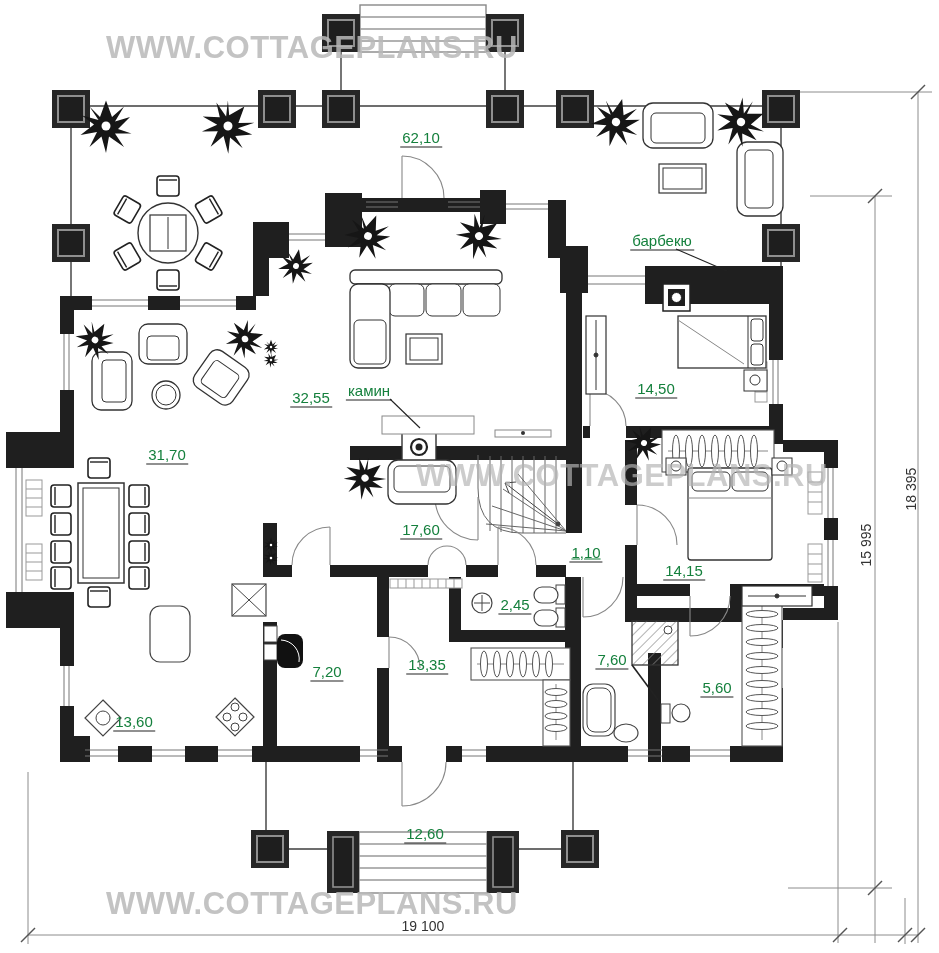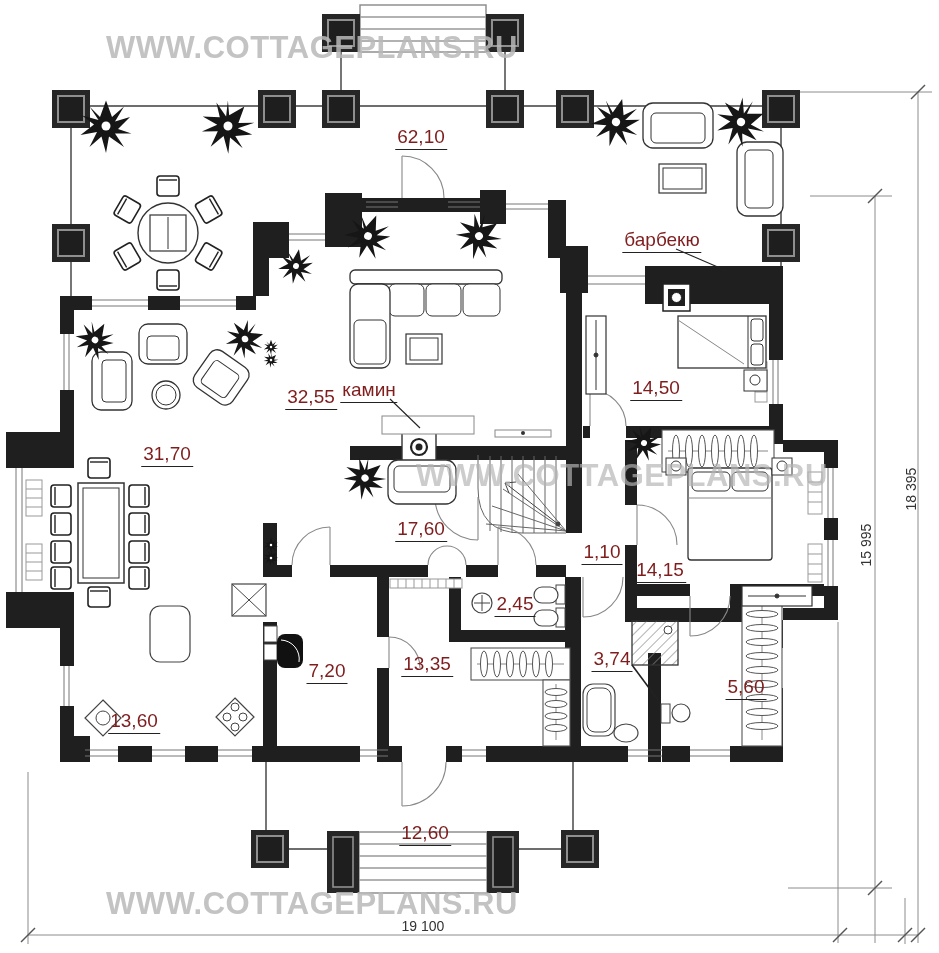--- a/index.html
+++ b/index.html
@@ -2,21 +2,21 @@
 <html><head>
 <meta charset="utf-8">
 <style>
   html,body{margin:0;padding:0;background:#fff;}
   .stage{position:relative;width:939px;height:953px;background:#fff;overflow:hidden;
          font-family:"Liberation Sans",sans-serif;padding-left:8px;}
   .stage svg{position:absolute;left:0;top:0;}
   .wm{position:absolute;font-weight:bold;font-size:31px;letter-spacing:.5px;
       color:rgba(185,185,185,.85);white-space:nowrap;z-index:3;}
   .wm.mid{color:rgba(180,180,180,.68);}
-  .lbl{position:absolute;transform:translate(-50%,-50%);font-size:19px;color:#7f1d1d;
+  .lbl{position:absolute;transform:translate(-50%,-50%);font-size:15px;color:#15803d;
        border-bottom:1.2px solid #222;padding:0 2px 1px;white-space:nowrap;z-index:4;}
   .dim{position:absolute;transform:translate(-50%,-50%);font-size:14px;color:#333;
        white-space:nowrap;z-index:4;}
   .dim.vert{transform:translate(-50%,-50%) rotate(-90deg);}
 </style>
 </head>
 <body>
 
 <div class="stage">
 
@@ -505,27 +505,27 @@
 <div class="wm" style="left:106px;top:30px;">WWW.COTTAGEPLANS.RU</div>
 <div class="wm mid" style="left:416px;top:458px;">WWW.COTTAGEPLANS.RU</div>
 <div class="wm" style="left:106px;top:886px;">WWW.COTTAGEPLANS.RU</div>
 
 <div class="lbl" style="left:421px;top:138px;">62,10</div>
 <div class="lbl" style="left:311px;top:391px;margin-top:7px;">32,55</div>
 <div class="lbl" style="left:167px;top:455px;">31,70</div>
 <div class="lbl" style="left:421px;top:530px;">17,60</div>
 <div class="lbl" style="left:134px;top:694px;margin-top:28px;">13,60</div>
 <div class="lbl" style="left:656px;top:389px;">14,50</div>
-<div class="lbl" style="left:660px;top:571px;">14,15</div>
-<div class="lbl" style="left:602px;top:553px;">1,10</div>
+<div class="lbl" style="left:684px;top:571px;">14,15</div>
+<div class="lbl" style="left:586px;top:553px;text-decoration:underline;">1,10</div>
 <div class="lbl" style="left:515px;top:605px;text-align:right;">2,45</div>
 <div class="lbl" style="left:327px;top:672px;">7,20</div>
 <div class="lbl" style="left:427px;top:665px;">13,35</div>
-<div class="lbl" style="left:612px;top:660px;">3,74</div>
-<div class="lbl" style="left:746px;top:688px;text-align:center;">5,60</div>
+<div class="lbl" style="left:612px;top:660px;">7,60</div>
+<div class="lbl" style="left:717px;top:688px;text-align:center;">5,60</div>
 <div class="lbl" style="left:425px;top:834px;text-align:center;">12,60</div>
 
 <div class="lbl" style="left:369px;top:391px;">камин</div>
 <div class="lbl" style="left:662px;top:241px;">барбекю</div>
 
 <div class="dim" style="left:423px;top:926px;">19 100</div>
 <div class="dim vert" style="left:866px;top:545px;">15 995</div>
 <div class="dim vert" style="left:911px;top:489px;">18 395</div>
 
 </div>

